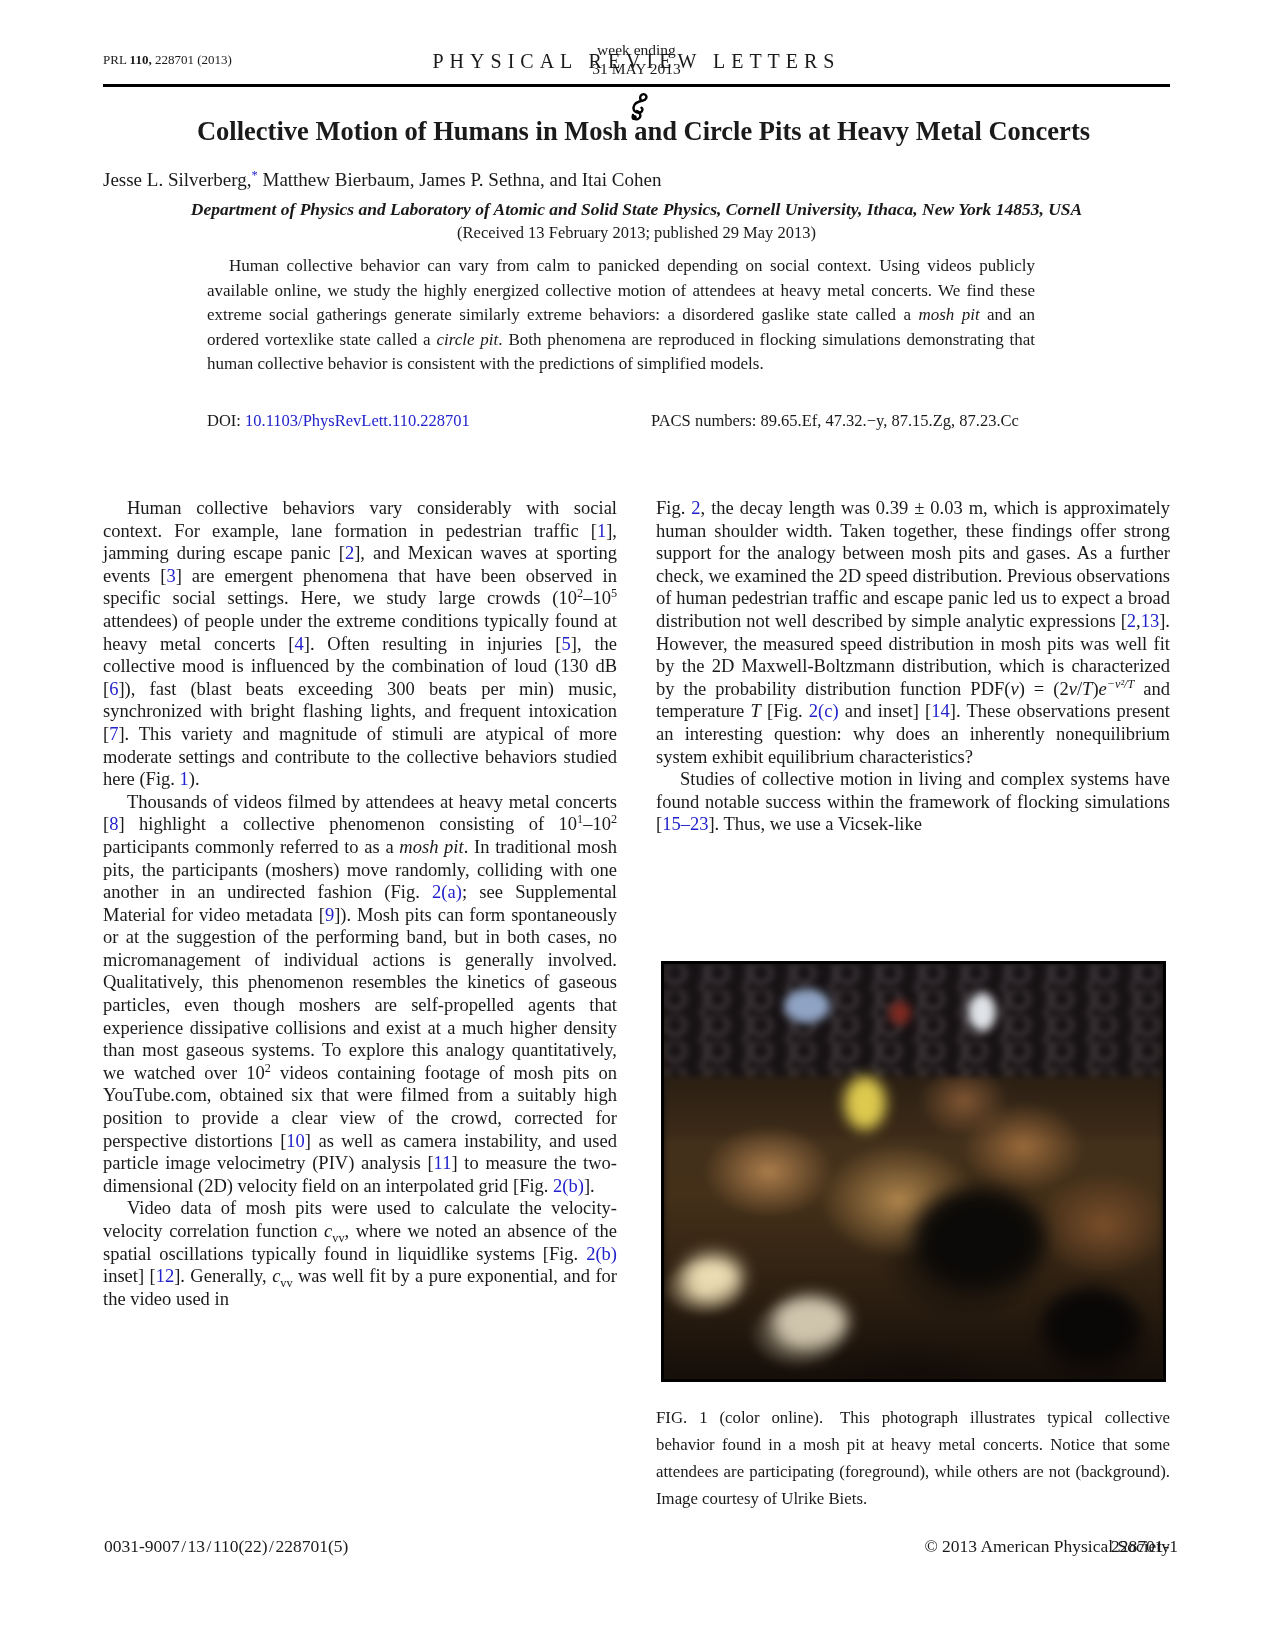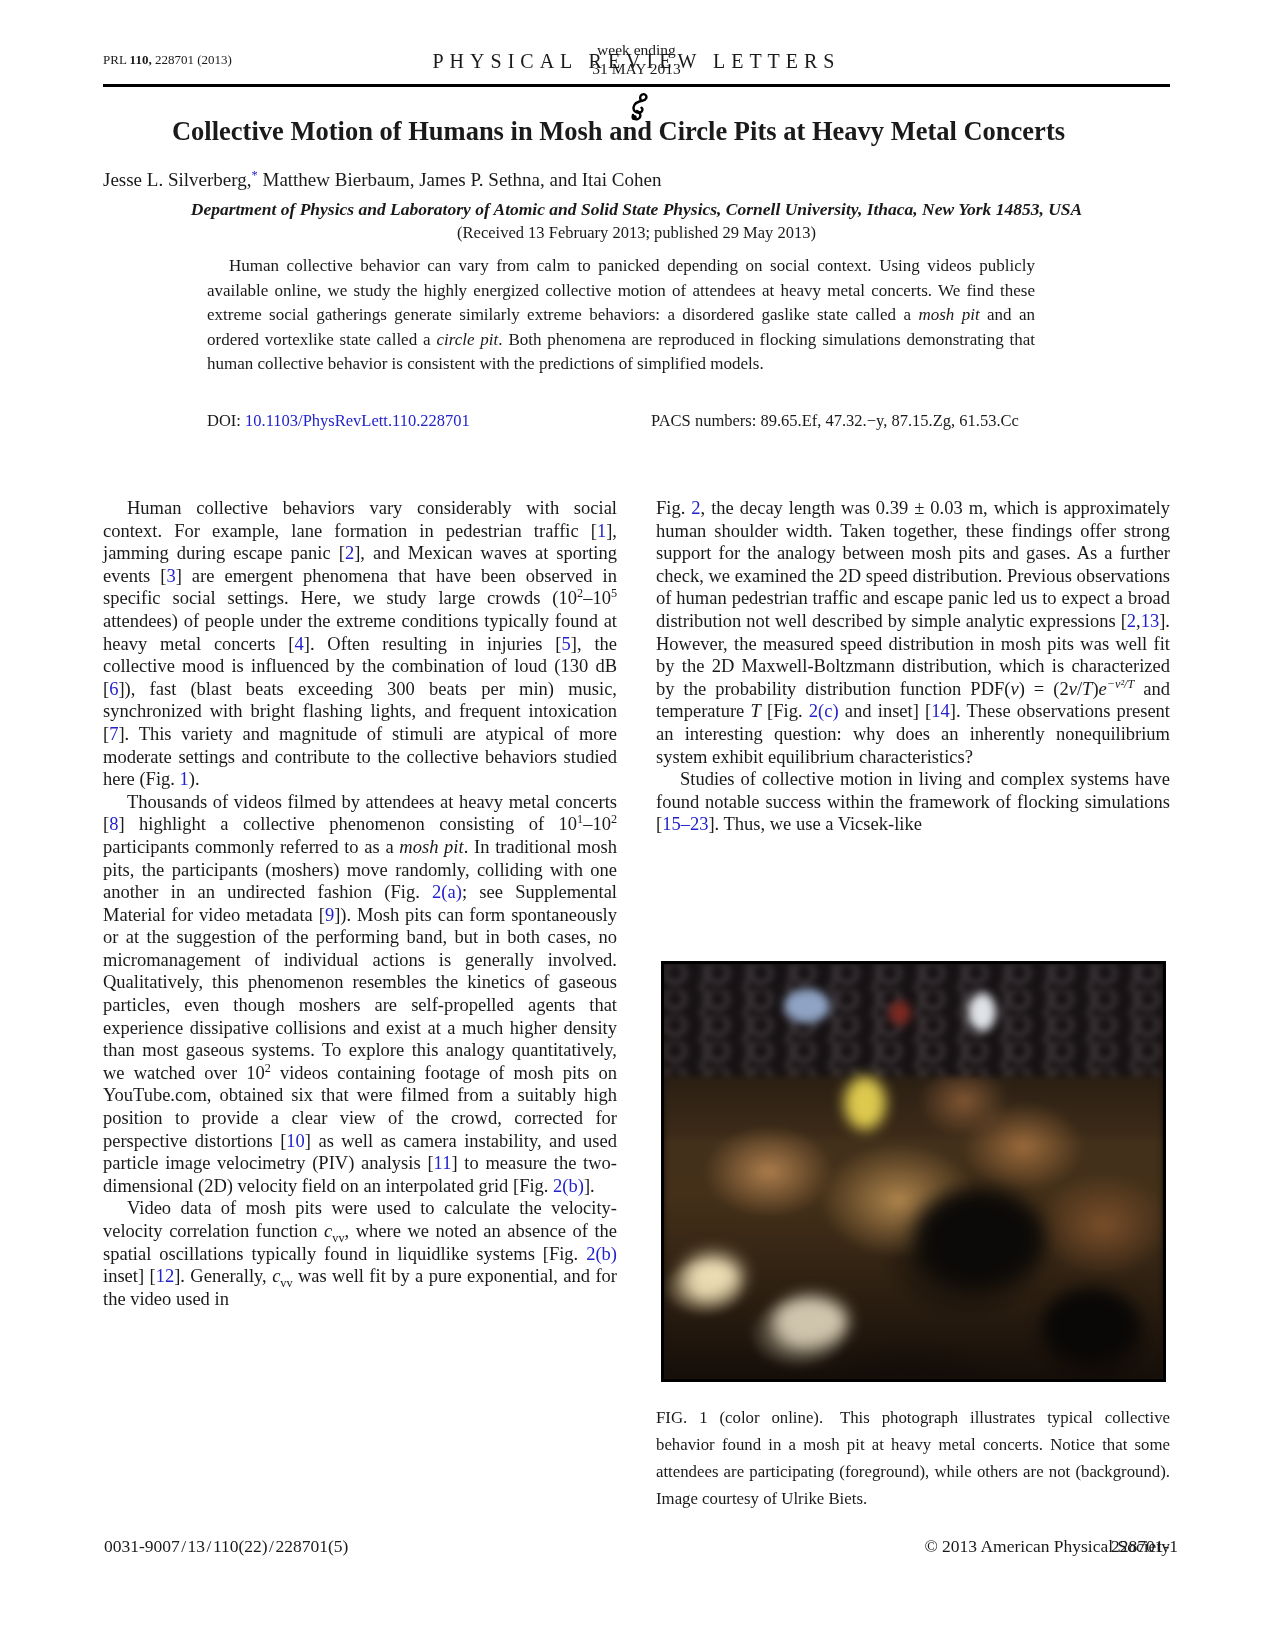--- a/index.html
+++ b/index.html
@@ -10,21 +10,21 @@
   
   .hdr-left{position:absolute;left:103px;top:52px;font-size:13px;}
   .hdr-left .bold{font-weight:bold;}
   .hdr-center{position:absolute;left:103px;top:50px;width:1067px;text-align:center;
     font-size:20px;letter-spacing:6px;}
   .hdr-right{position:absolute;left:103px;top:40px;width:1067px;text-align:center;
     font-size:15.5px;line-height:19px;}
   .jrule{position:absolute;left:103px;top:84px;width:1067px;height:3px;background:#000;}
   .sigil{position:absolute;left:0;right:0;top:92px;text-align:center;height:30px;}
   
-  .title{position:absolute;left:85px;top:116px;width:1067px;text-align:center;
+  .title{position:absolute;left:110px;top:116px;width:1067px;text-align:center;
     font-size:26.5px;font-weight:bold;}
   .authors{position:absolute;left:103px;top:169px;width:1067px;text-align:left;font-size:19px;}
   .affil{position:absolute;left:103px;top:199px;width:1067px;text-align:center;
     font-size:17.5px;font-style:italic;font-weight:bold;}
   .received{position:absolute;left:103px;top:223px;width:1067px;text-align:center;font-size:16.5px;}
   .abstract{position:absolute;left:207px;top:254px;width:828px;font-size:17px;
     line-height:24.6px;text-align:justify;text-indent:22px;}
   .doi-row{position:absolute;left:103px;top:411px;width:1067px;font-size:16.5px;}
   .doi{position:absolute;left:104px;top:0;}
   .pacs{position:absolute;left:548px;top:0;}
@@ -98,21 +98,21 @@
   </div>
 
   <div class="title">Collective Motion of Humans in Mosh and Circle Pits at Heavy Metal Concerts</div>
   <div class="authors"><span class="seg-p">Jesse L. Silverberg,</span><span class="seg-supl">*</span><span class="seg-p"> Matthew Bierbaum, James P. Sethna, and Itai Cohen</span></div>
   <div class="affil">Department of Physics and Laboratory of Atomic and Solid State Physics, Cornell University, Ithaca, New York 14853, USA</div>
   <div class="received">(Received 13 February 2013; published 29 May 2013)</div>
   <div class="abstract"><span class="seg-p">Human collective behavior can vary from calm to panicked depending on social context. Using videos publicly available online, we study the highly energized collective motion of attendees at heavy metal concerts. We find these extreme social gatherings generate similarly extreme behaviors: a disordered gaslike state called a </span><span class="seg-i">mosh pit</span><span class="seg-p"> and an ordered vortexlike state called a </span><span class="seg-i">circle pit</span><span class="seg-p">. Both phenomena are reproduced in flocking simulations demonstrating that human collective behavior is consistent with the predictions of simplified models.</span></div>
 
   <div class="doi-row">
     <span class="doi"><span>DOI: </span><a class="link" href="#">10.1103/PhysRevLett.110.228701</a></span>
-    <span class="pacs">PACS numbers: 89.65.Ef, 47.32.−y, 87.15.Zg, 61.53.Cc</span>
+    <span class="pacs">PACS numbers: 89.65.Ef, 47.32.−y, 87.15.Zg, 87.23.Cc</span>
   </div>
 
   <div class="col col-left">
     <p class="indent"><span class="seg-p">Human collective behaviors vary considerably with social context. For example, lane formation in pedestrian traffic [</span><span class="seg-l">1</span><span class="seg-p">], jamming during escape panic [</span><span class="seg-l">2</span><span class="seg-p">], and Mexican waves at sporting events [</span><span class="seg-l">3</span><span class="seg-p">] are emergent phenomena that have been observed in specific social settings. Here, we study large crowds (10</span><span class="seg-sup">2</span><span class="seg-p">–10</span><span class="seg-sup">5</span><span class="seg-p"> attendees) of people under the extreme conditions typically found at heavy metal concerts [</span><span class="seg-l">4</span><span class="seg-p">]. Often resulting in injuries [</span><span class="seg-l">5</span><span class="seg-p">], the collective mood is influenced by the combination of loud (130 dB [</span><span class="seg-l">6</span><span class="seg-p">]), fast (blast beats exceeding 300 beats per min) music, synchronized with bright flashing lights, and frequent intoxication [</span><span class="seg-l">7</span><span class="seg-p">]. This variety and magnitude of stimuli are atypical of more moderate settings and contribute to the collective behaviors studied here (Fig. </span><span class="seg-l">1</span><span class="seg-p">).</span></p>
     <p class="indent"><span class="seg-p">Thousands of videos filmed by attendees at heavy metal concerts [</span><span class="seg-l">8</span><span class="seg-p">] highlight a collective phenomenon consisting of 10</span><span class="seg-sup">1</span><span class="seg-p">–10</span><span class="seg-sup">2</span><span class="seg-p"> participants commonly referred to as a </span><span class="seg-i">mosh pit</span><span class="seg-p">. In traditional mosh pits, the participants (moshers) move randomly, colliding with one another in an undirected fashion (Fig. </span><span class="seg-l">2(a)</span><span class="seg-p">; see Supplemental Material for video metadata [</span><span class="seg-l">9</span><span class="seg-p">]). Mosh pits can form spontaneously or at the suggestion of the performing band, but in both cases, no micromanagement of individual actions is generally involved. Qualitatively, this phenomenon resembles the kinetics of gaseous particles, even though moshers are self-propelled agents that experience dissipative collisions and exist at a much higher density than most gaseous systems. To explore this analogy quantitatively, we watched over 10</span><span class="seg-sup">2</span><span class="seg-p"> videos containing footage of mosh pits on YouTube.com, obtained six that were filmed from a suitably high position to provide a clear view of the crowd, corrected for perspective distortions [</span><span class="seg-l">10</span><span class="seg-p">] as well as camera instability, and used particle image velocimetry (PIV) analysis [</span><span class="seg-l">11</span><span class="seg-p">] to measure the two-dimensional (2D) velocity field on an interpolated grid [Fig. </span><span class="seg-l">2(b)</span><span class="seg-p">].</span></p>
     <p class="indent"><span class="seg-p">Video data of mosh pits were used to calculate the velocity-velocity correlation function </span><span class="seg-i">c</span><span class="seg-sub">vv</span><span class="seg-p">, where we noted an absence of the spatial oscillations typically found in liquidlike systems [Fig. </span><span class="seg-l">2(b)</span><span class="seg-p"> inset] [</span><span class="seg-l">12</span><span class="seg-p">]. Generally, </span><span class="seg-i">c</span><span class="seg-sub">vv</span><span class="seg-p"> was well fit by a pure exponential, and for the video used in</span></p>
   </div>
 
   <div class="col col-right">
     <p><span class="seg-p">Fig. </span><span class="seg-l">2</span><span class="seg-p">, the decay length was 0.39 ± 0.03 m, which is approximately human shoulder width. Taken together, these findings offer strong support for the analogy between mosh pits and gases. As a further check, we examined the 2D speed distribution. Previous observations of human pedestrian traffic and escape panic led us to expect a broad distribution not well described by simple analytic expressions [</span><span class="seg-l">2</span><span class="seg-p">,</span><span class="seg-l">13</span><span class="seg-p">]. However, the measured speed distribution in mosh pits was well fit by the 2D Maxwell-Boltzmann distribution, which is characterized by the probability distribution function PDF(</span><span class="seg-i">v</span><span class="seg-p">) = (2</span><span class="seg-i">v</span><span class="seg-p">/</span><span class="seg-i">T</span><span class="seg-p">)</span><span class="seg-i">e</span><span class="seg-supi">−v²/T</span><span class="seg-p"> and temperature </span><span class="seg-i">T</span><span class="seg-p"> [Fig. </span><span class="seg-l">2(c)</span><span class="seg-p"> and inset] [</span><span class="seg-l">14</span><span class="seg-p">]. These observations present an interesting question: why does an inherently nonequilibrium system exhibit equilibrium characteristics?</span></p>

